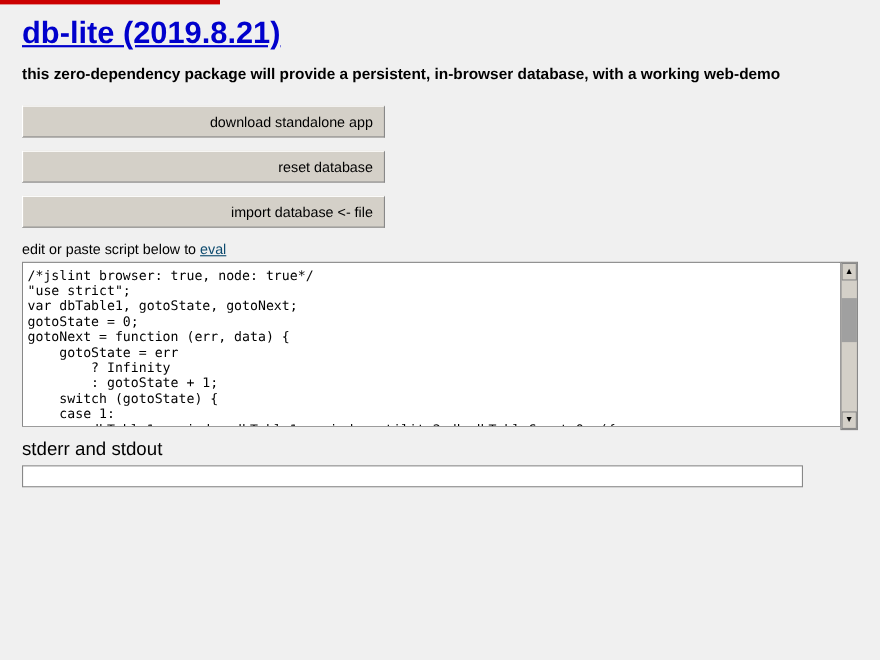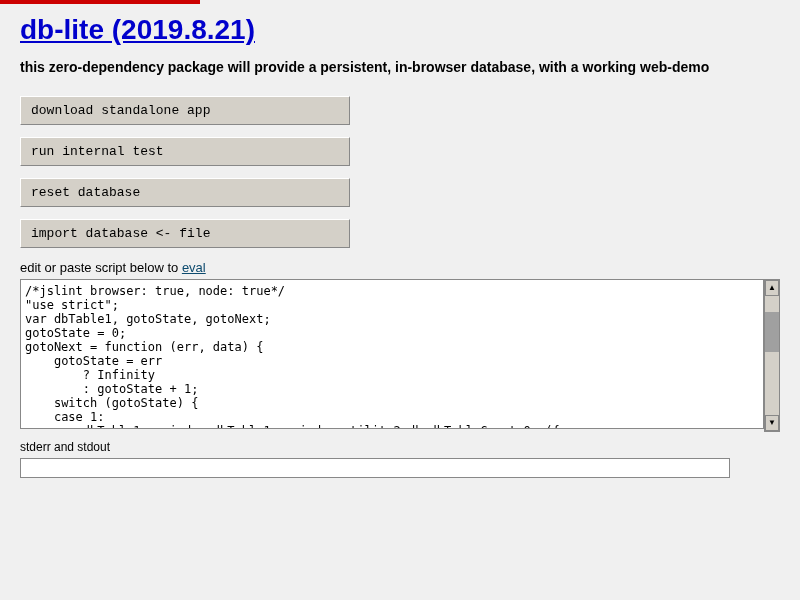--- a/index.html
+++ b/index.html
@@ -51,22 +51,22 @@
     .action-btn {
       display: block;
       width: 330px;
       padding: 6px 10px;
       background-color: #d4d0c8;
       border: 1px solid #888;
       border-top-color: #fff;
       border-left-color: #fff;
       cursor: pointer;
       font-size: 13px;
-      text-align: left;
-      font-family: Liberation Mono, monospace;
+      text-align: right;
+      font-family: Liberation Sans, sans-serif;
       color: #000;
     }
 
     .eval-section {
       margin-top: 8px;
       margin-bottom: 8px;
     }
 
     .eval-label {
       font-size: 13px;
@@ -97,21 +97,21 @@
       background-color: #fff;
       resize: none;
     }
 
     .eval-btn-row {
       margin-top: 12px;
       margin-bottom: 8px;
     }
 
     .stderr-label {
-      font-size: 12px;
+      font-size: 17px;
       margin-bottom: 4px;
       margin-top: 8px;
     }
 
     .stderr-output {
       width: 710px;
       height: 20px;
       border: 1px solid #888;
       background-color: #fff;
       font-family: monospace;
@@ -154,23 +154,20 @@
 
 <div class="content">
   <a class="title-link" href="#">db-lite (2019.8.21)</a>
 
   <p class="description">this zero-dependency package will provide a persistent, in-browser database, with a working web-demo</p>
 
   <div class="btn-row">
     <button class="action-btn">download standalone app</button>
   </div>
 
-  <div class="btn-row">
-    <button class="action-btn">run internal test</button>
-  </div>
 
   <div class="btn-row">
     <button class="action-btn">reset database</button>
   </div>
 
 
   <div class="btn-row">
     <button class="action-btn">import database &lt;- file</button>
   </div>
 

